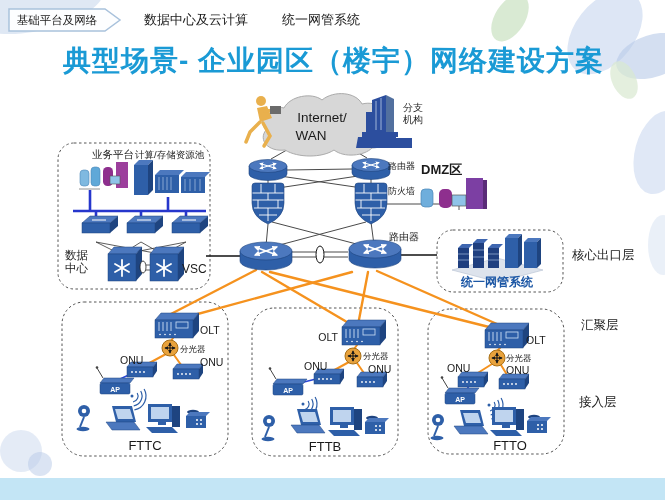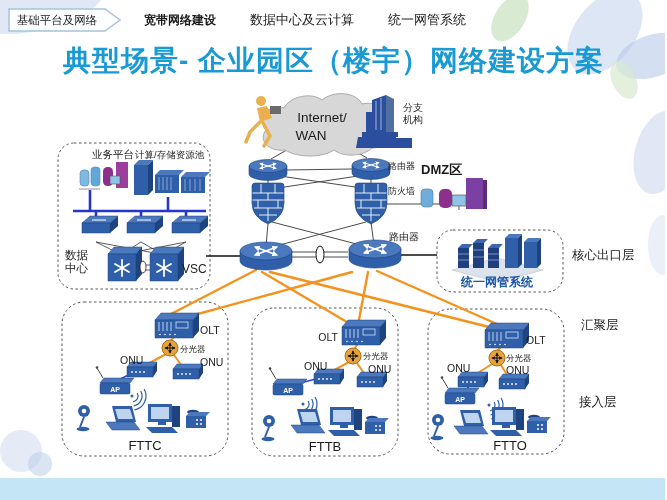--- a/index.html
+++ b/index.html
@@ -45,21 +45,20 @@
   <div class="deco" style="left:0px;top:430px;width:42px;height:42px;background:#C9D7EE;opacity:.5;"></div>
   <div class="deco" style="left:28px;top:452px;width:24px;height:24px;background:#B7C9E8;opacity:.5;"></div>
 
   <div class="nav">
     <div class="tab-arrow">
       <svg width="114" height="24">
         <polygon points="1,1 97,1 112,12 97,23 1,23" fill="#FDFEFF" stroke="#A9C2DC" stroke-width="1.5"></polygon>
       </svg>
       <span>基础平台及网络</span>
     </div>
-    <div class="tab active">宽带网络建设</div>
     <div class="tab">数据中心及云计算</div>
     <div class="tab">统一网管系统</div>
   </div>
 
   <div class="title">典型场景- 企业园区（楼宇）网络建设方案</div>
 
   <svg class="diagram" width="667" height="398" viewBox="0 82 667 398">
     <defs>
       <marker id="aw" viewBox="0 0 10 10" refX="8" refY="5" markerWidth="3.4" markerHeight="3.4" orient="auto-start-reverse">
         <path d="M0,0 L10,5 L0,10 z" fill="#fff"></path>

